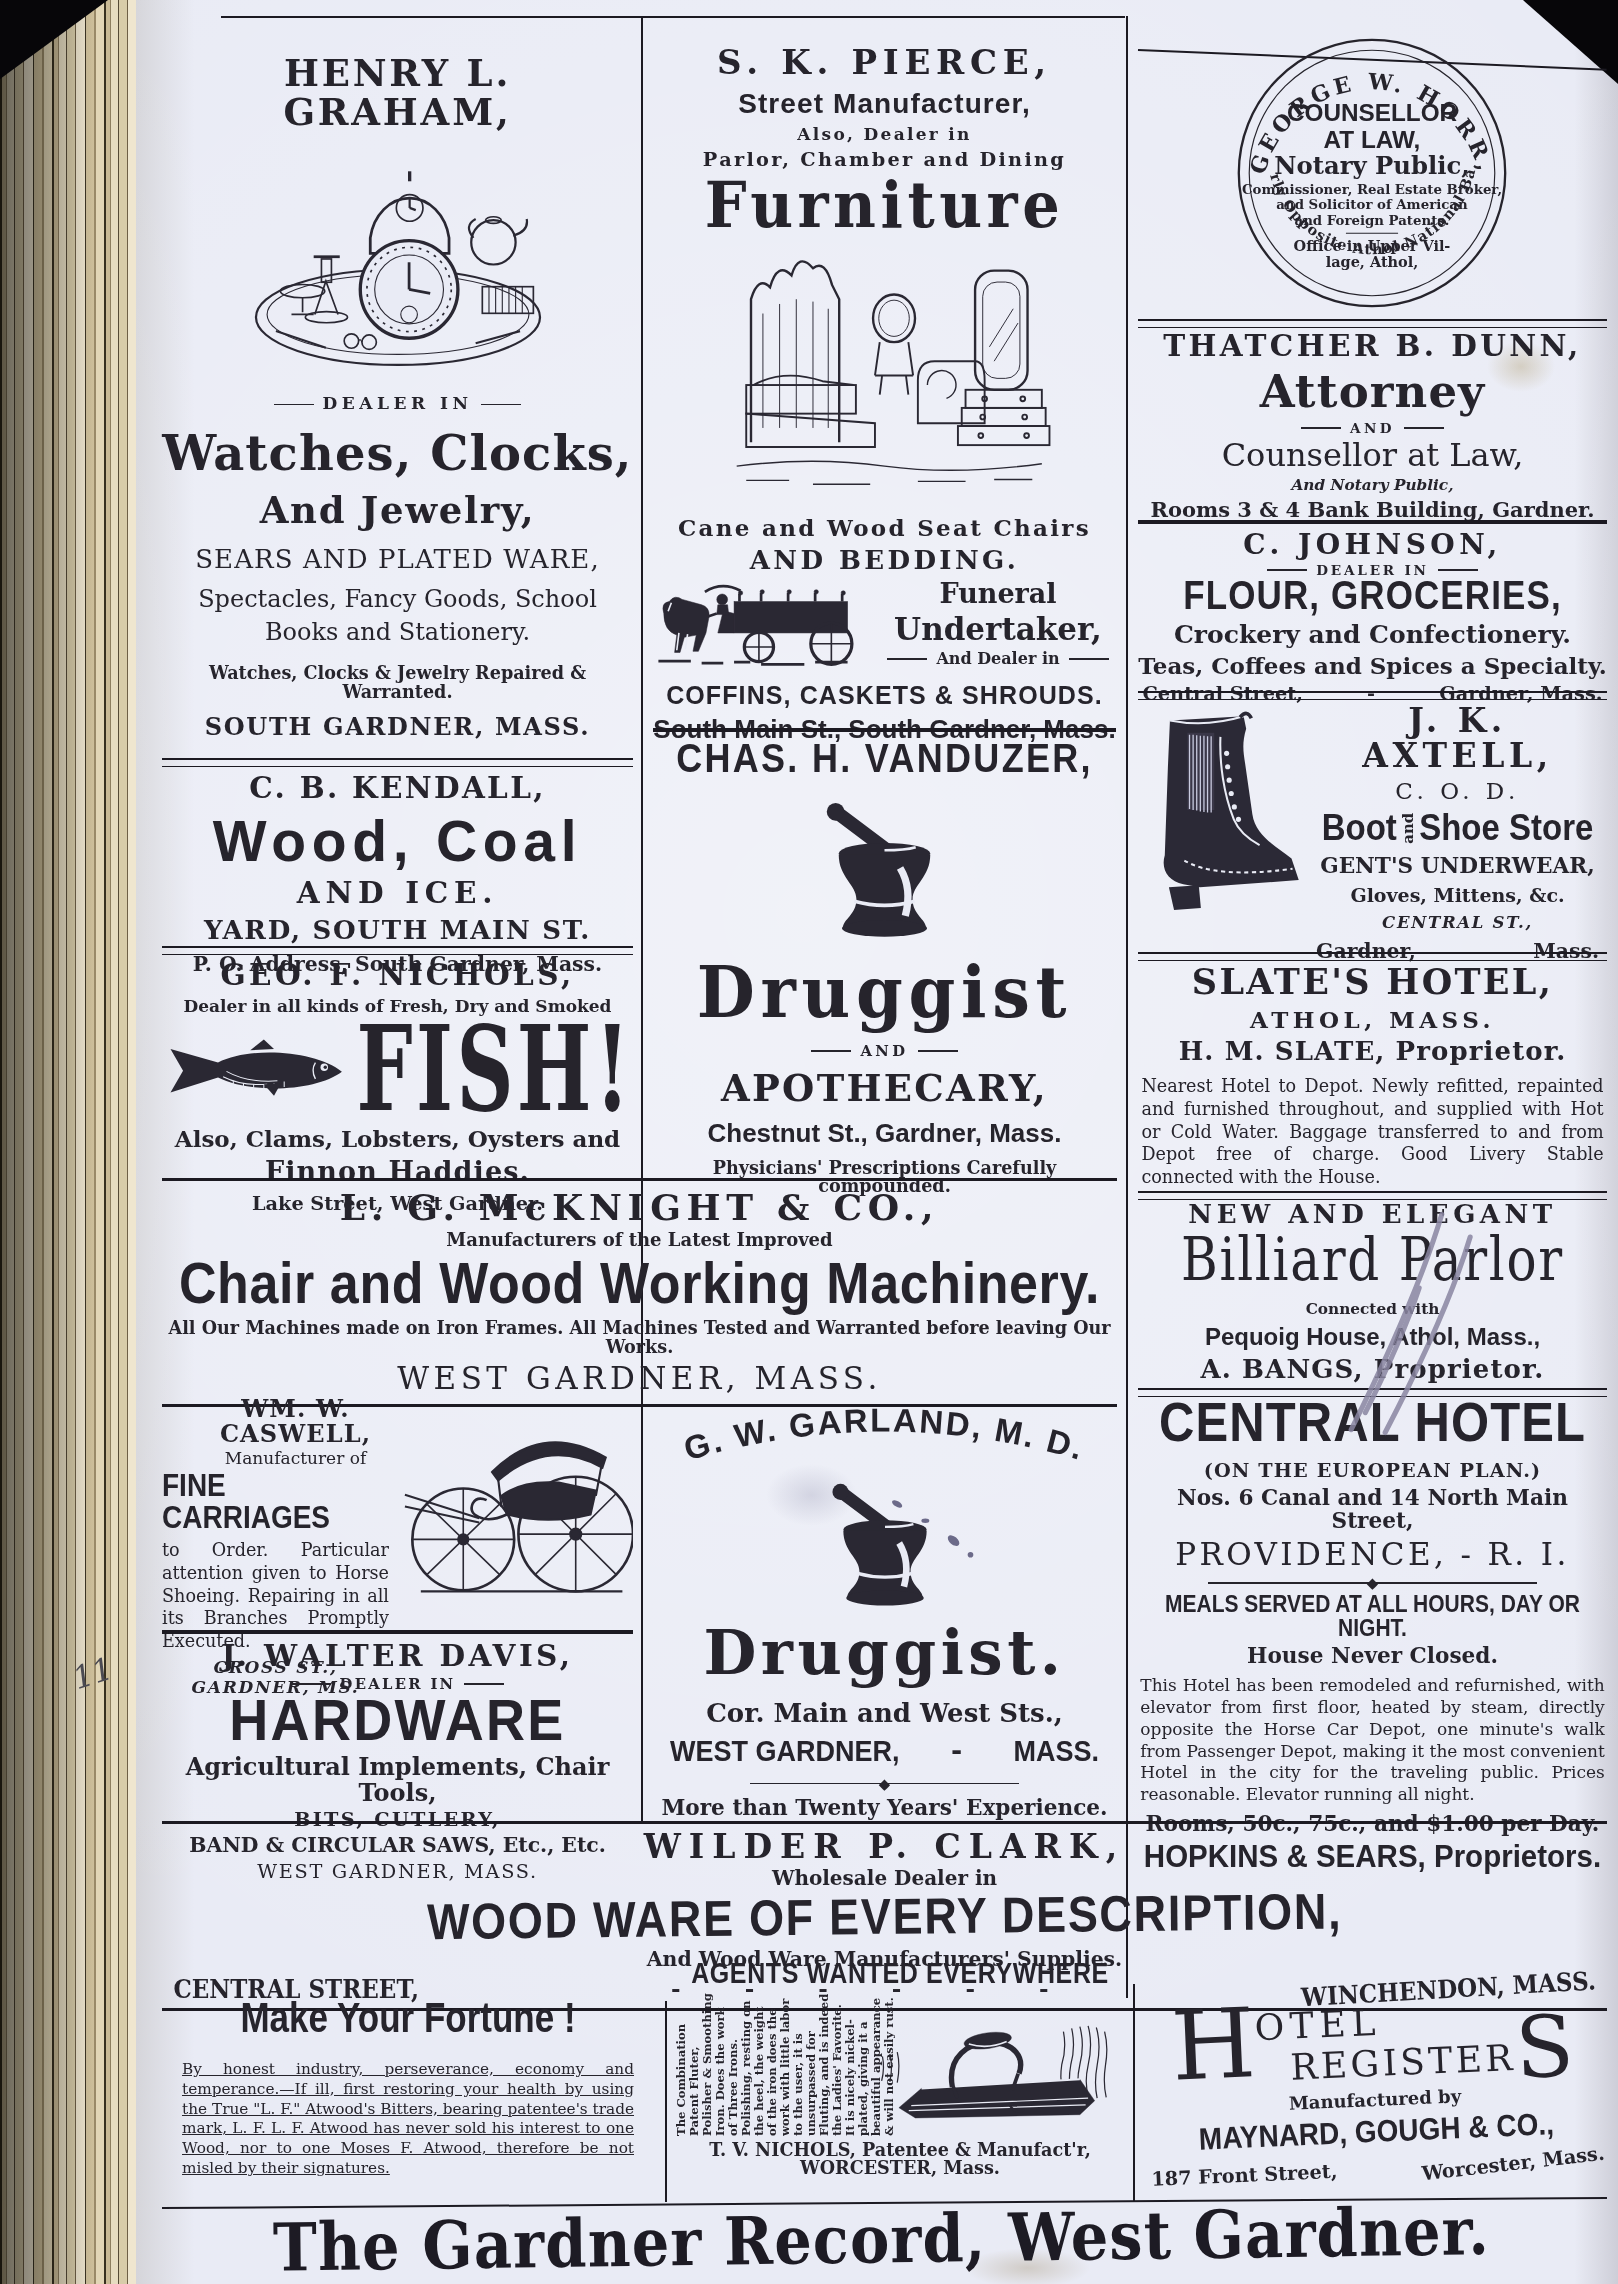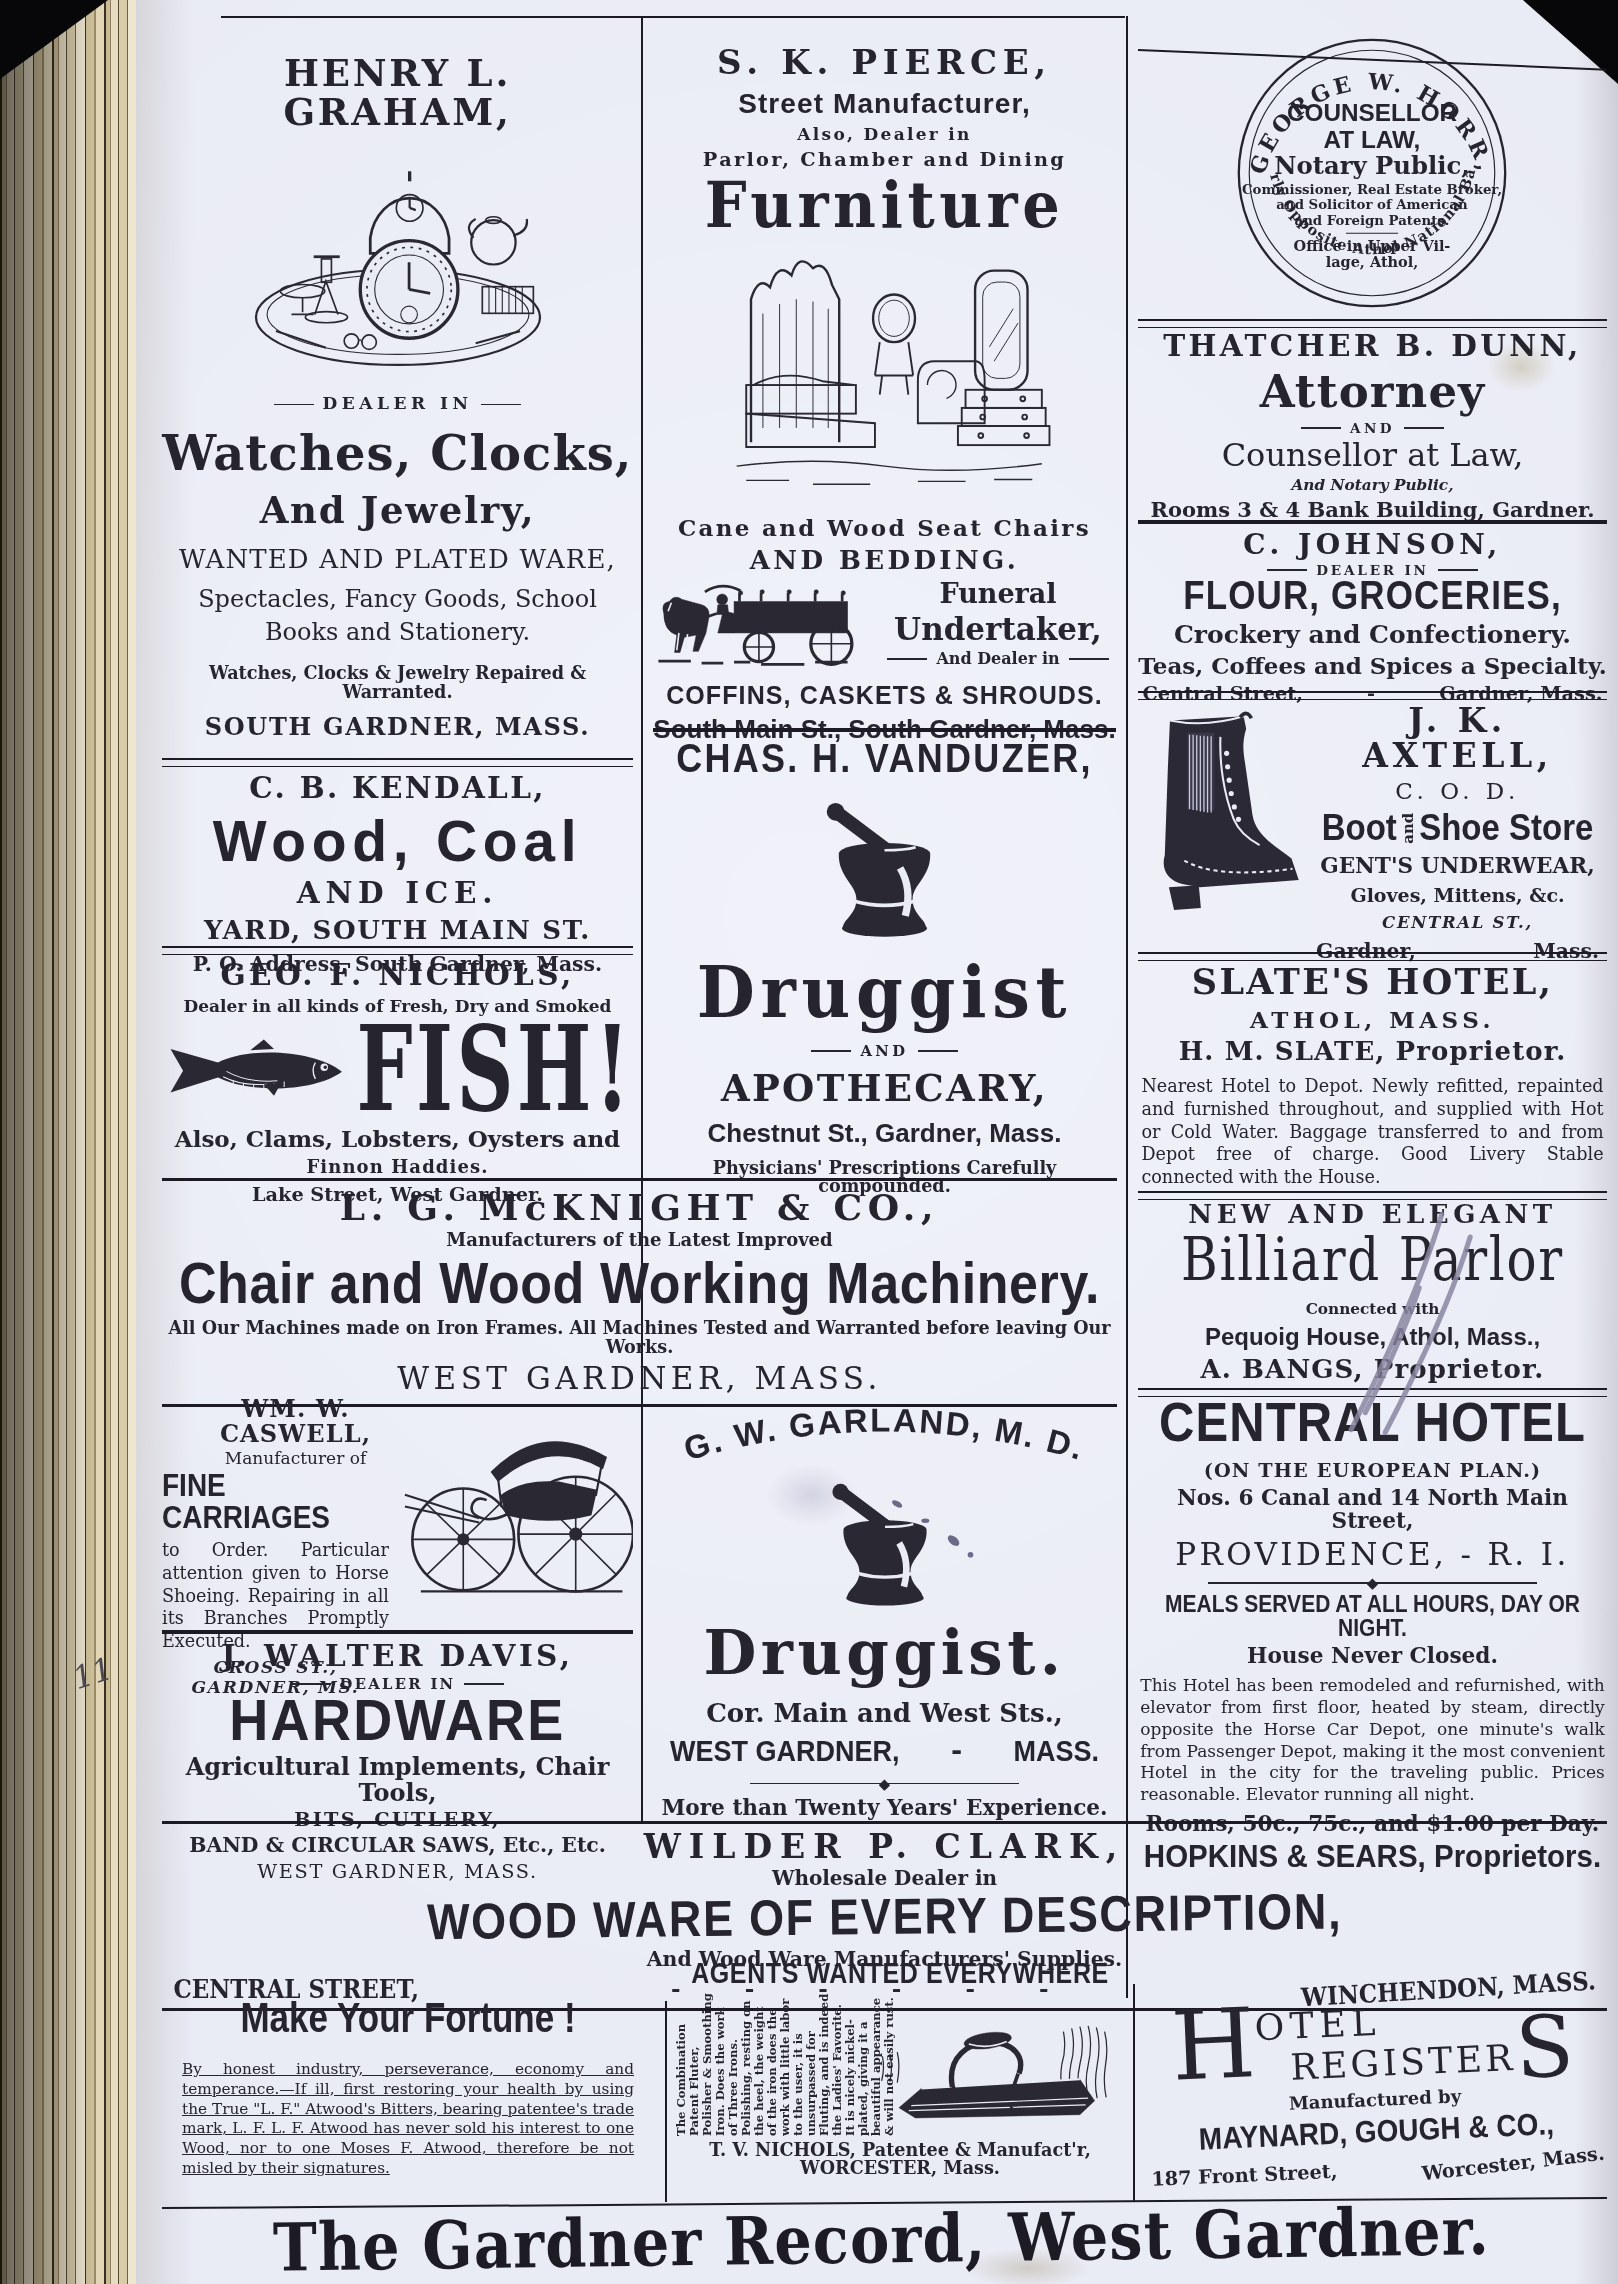--- a/index.html
+++ b/index.html
@@ -101,21 +101,21 @@
         <path d="M209,348 Q212,342 215,350" stroke-width="2"></path>
         <line x1="60" y1="330" x2="150" y2="360" stroke-width="4"></line>
         <line x1="420" y1="352" x2="500" y2="330" stroke-width="4"></line>
       </g>
     </svg>
     <div class="flank" style="margin-top:14.8px;">
         <span class="serif b" style="font-size:17px;letter-spacing:4.5px;">DEALER IN</span>
       </div>
     <span class="ln b serif" style="font-size:48px;margin-top:14.8px;letter-spacing:1.1px;">Watches, Clocks,</span>
     <span class="ln b serif" style="font-size:37px;margin-top:12.5px;letter-spacing:1.7px;">And Jewelry,</span>
-    <span class="ln serif" style="font-size:26px;margin-top:16px;letter-spacing:1.1px;">WANTED AND PLATED WARE,</span>
+    <span class="ln serif" style="font-size:26px;margin-top:16px;letter-spacing:1.1px;">SEARS AND PLATED WARE,</span>
     <span class="ln serif" style="font-size:24px;margin-top:13.6px;">Spectacles, Fancy Goods, School</span>
     <span class="ln serif" style="font-size:24px;margin-top:8px;">Books and Stationery.</span>
     <span class="ln b serif" style="font-size:17.6px;margin-top:19.3px;">Watches, Clocks &amp; Jewelry Repaired &amp; Warranted.</span>
     <span class="ln b serif" style="font-size:24px;margin-top:12.5px;letter-spacing:1.7px;">SOUTH GARDNER, MASS.</span>
   </div>
 
   <div class="dbl" style="left:162px;top:758px;width:471px;"></div>
 
   <div class="ad" style="left:162px;top:773px;width:471px;">
     <span class="ln b serif" style="font-size:29.5px;letter-spacing:2.3px;">C. B. KENDALL,</span>
@@ -140,21 +140,21 @@
         <g stroke="#e9ebf5" stroke-width="3" fill="none">
           <path d="M180,120 q55,28 130,22"></path>
             <path d="M190,104 q60,34 150,28"></path>
           <path d="M210,132 v18 M240,138 v20 M270,142 v18 M300,142 v18 M330,140 v16 M360,134 v16"></path>
         </g>
         <path d="M350,140 L330,176 L300,142" fill="#2a2833"></path>
       </svg>
       <span class="b serif sy" style="font-size:79px;letter-spacing:3.4px;transform:scaleY(1.5);">FISH!</span>
     </div>
     <span class="ln b serif" style="font-size:23px;margin-top:5.7px;">Also, Clams, Lobsters, Oysters and</span>
-    <span class="ln b serif" style="font-size:18px;margin-top:6.8px;letter-spacing:1.1px;">Finnon Haddies.</span>
+    <span class="ln b serif" style="font-size:27px;margin-top:6.8px;letter-spacing:1.1px;">Finnon Haddies.</span>
     <span class="ln b serif" style="font-size:19.3px;margin-top:8px;">Lake Street, West Gardner.</span>
   </div>
 
   <div class="ad" style="left:653px;top:45px;width:463px;">
     <span class="ln b serif" style="font-size:34px;letter-spacing:5.7px;">S. K. PIERCE,</span>
     <span class="ln b sans" style="font-size:28px;margin-top:8px;letter-spacing:1.1px;">Street Manufacturer,</span>
     <span class="ln b serif" style="font-size:17px;margin-top:8px;letter-spacing:2.3px;">Also, Dealer in</span>
     <span class="ln b serif" style="font-size:19.3px;margin-top:5.7px;letter-spacing:2.3px;">Parlor, Chamber and Dining</span>
     <span class="ln b serif sy" style="font-size:59px;margin-top:4.5px;letter-spacing:4.5px;transform:scaleY(1.08);">Furniture</span>
     <svg width="397" height="267" viewBox="0 0 700 560" style="margin-top:5.7px;">

